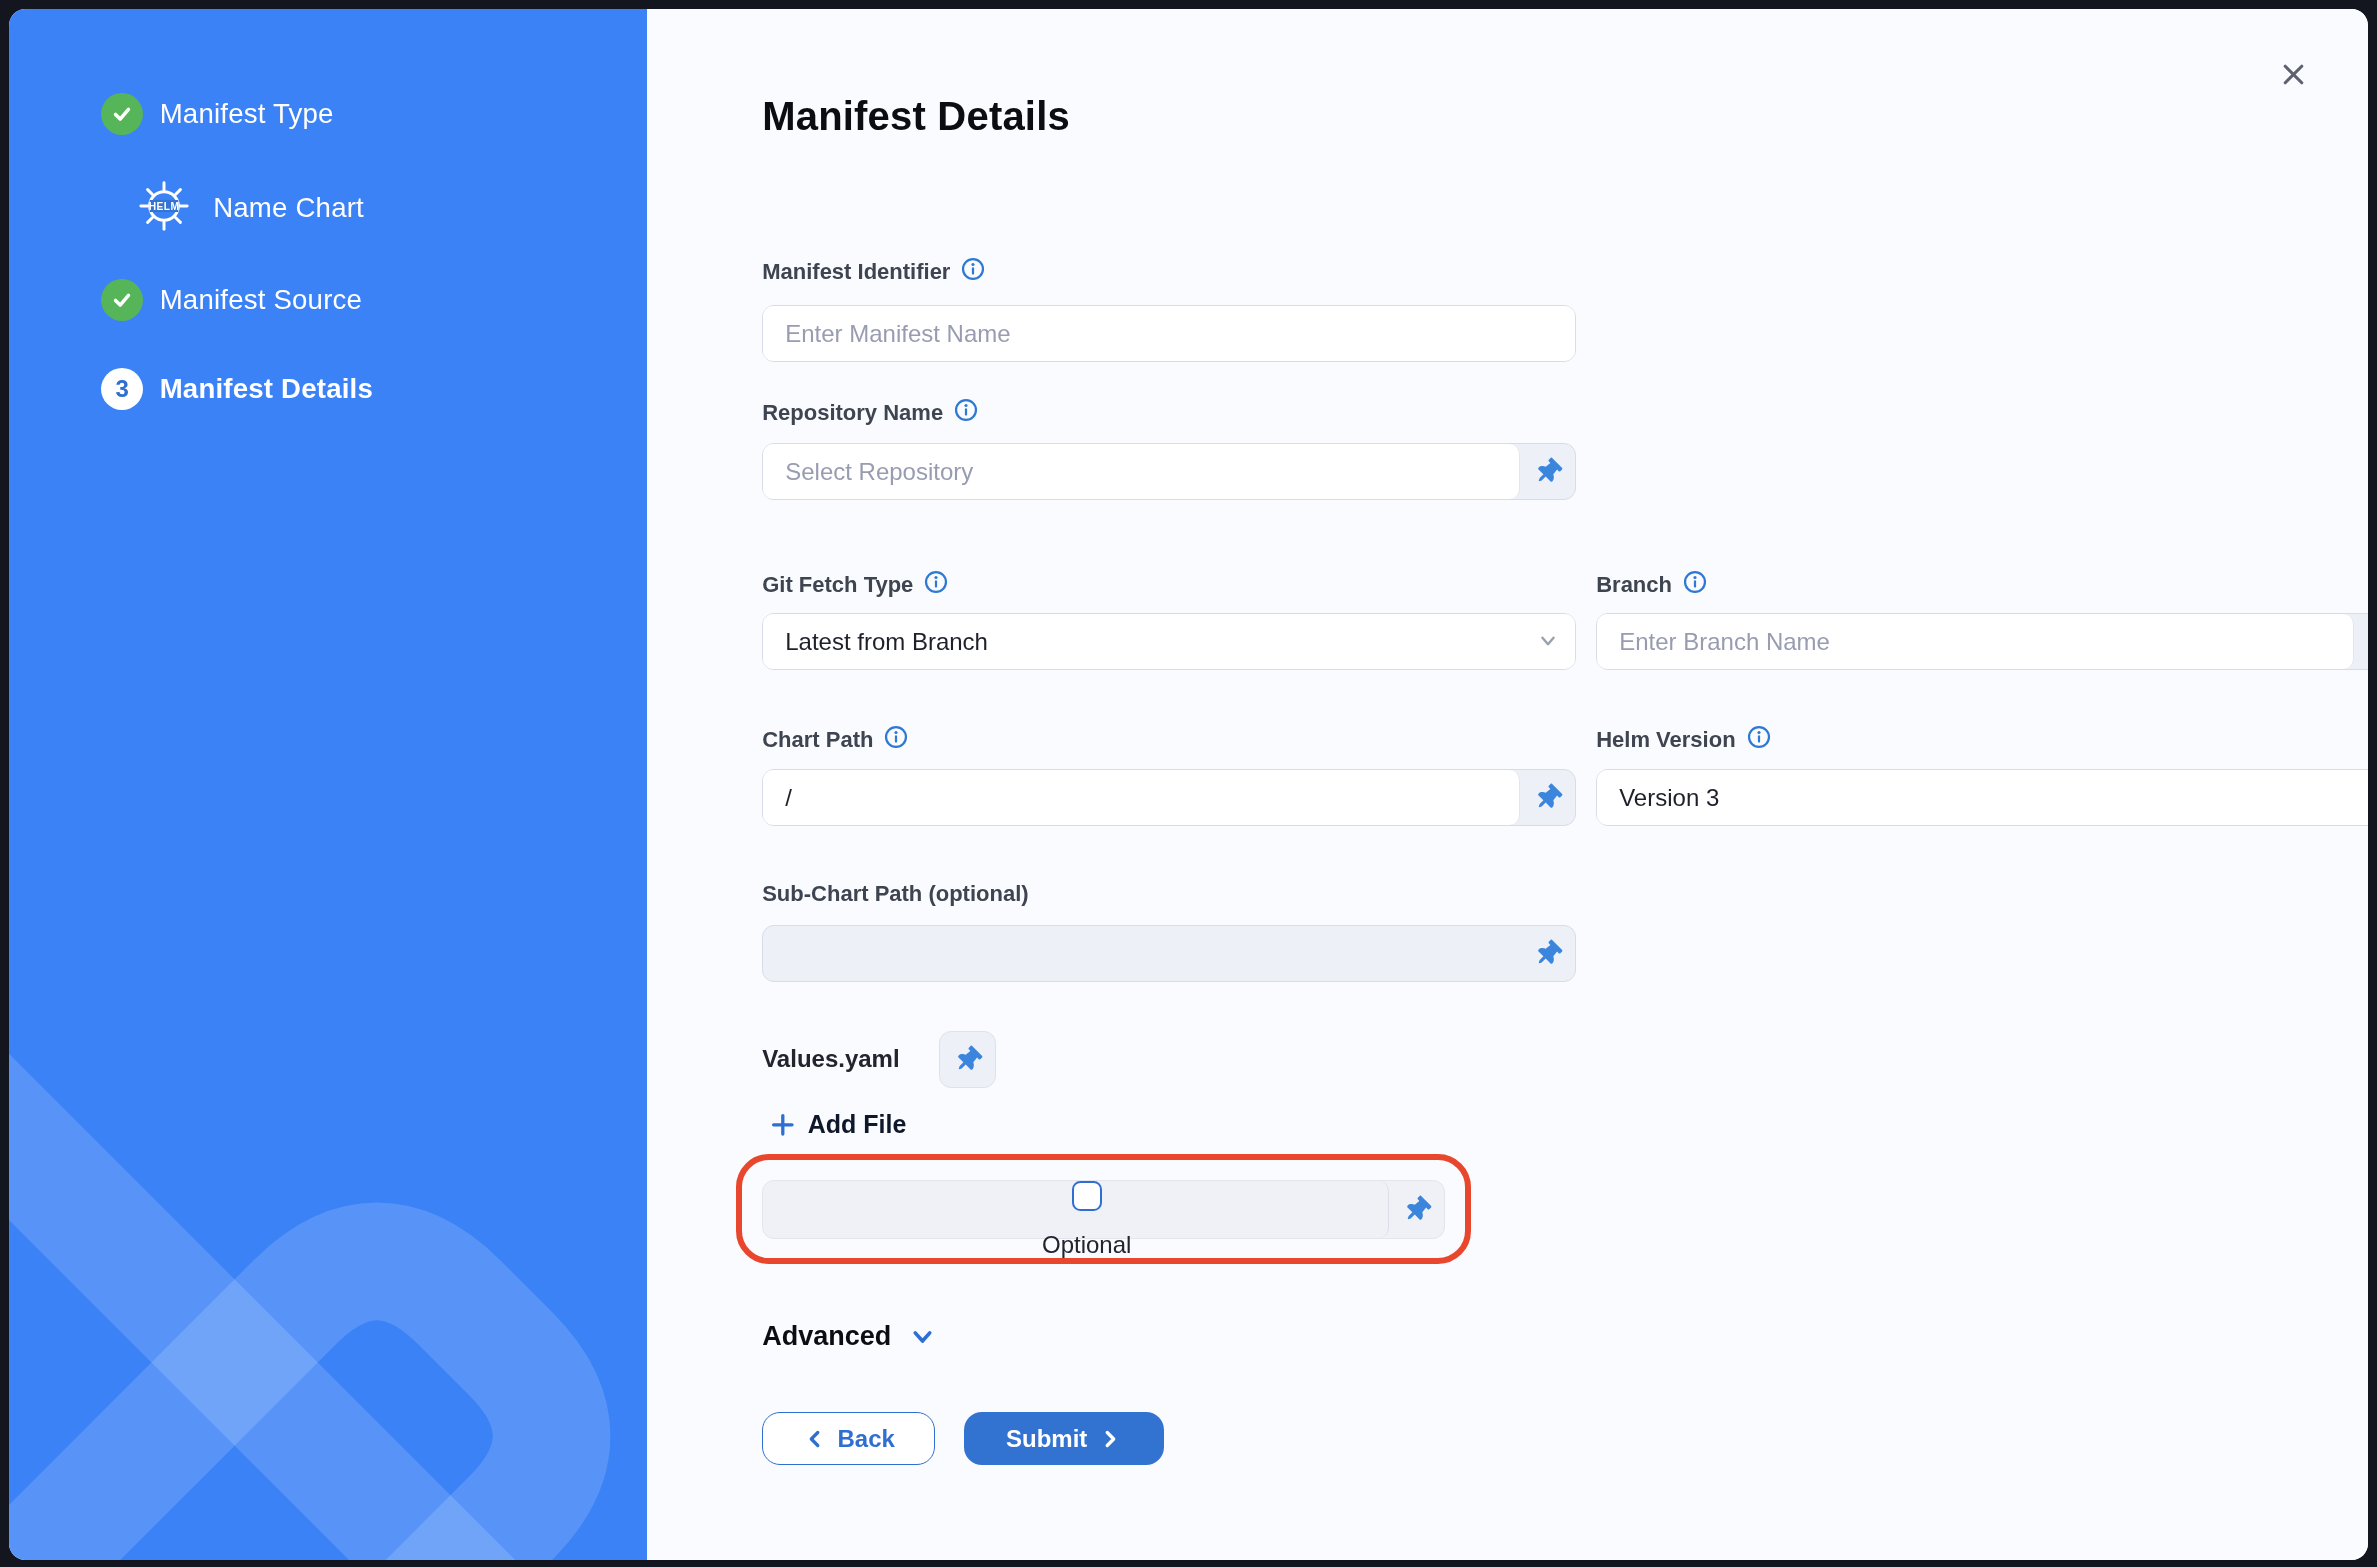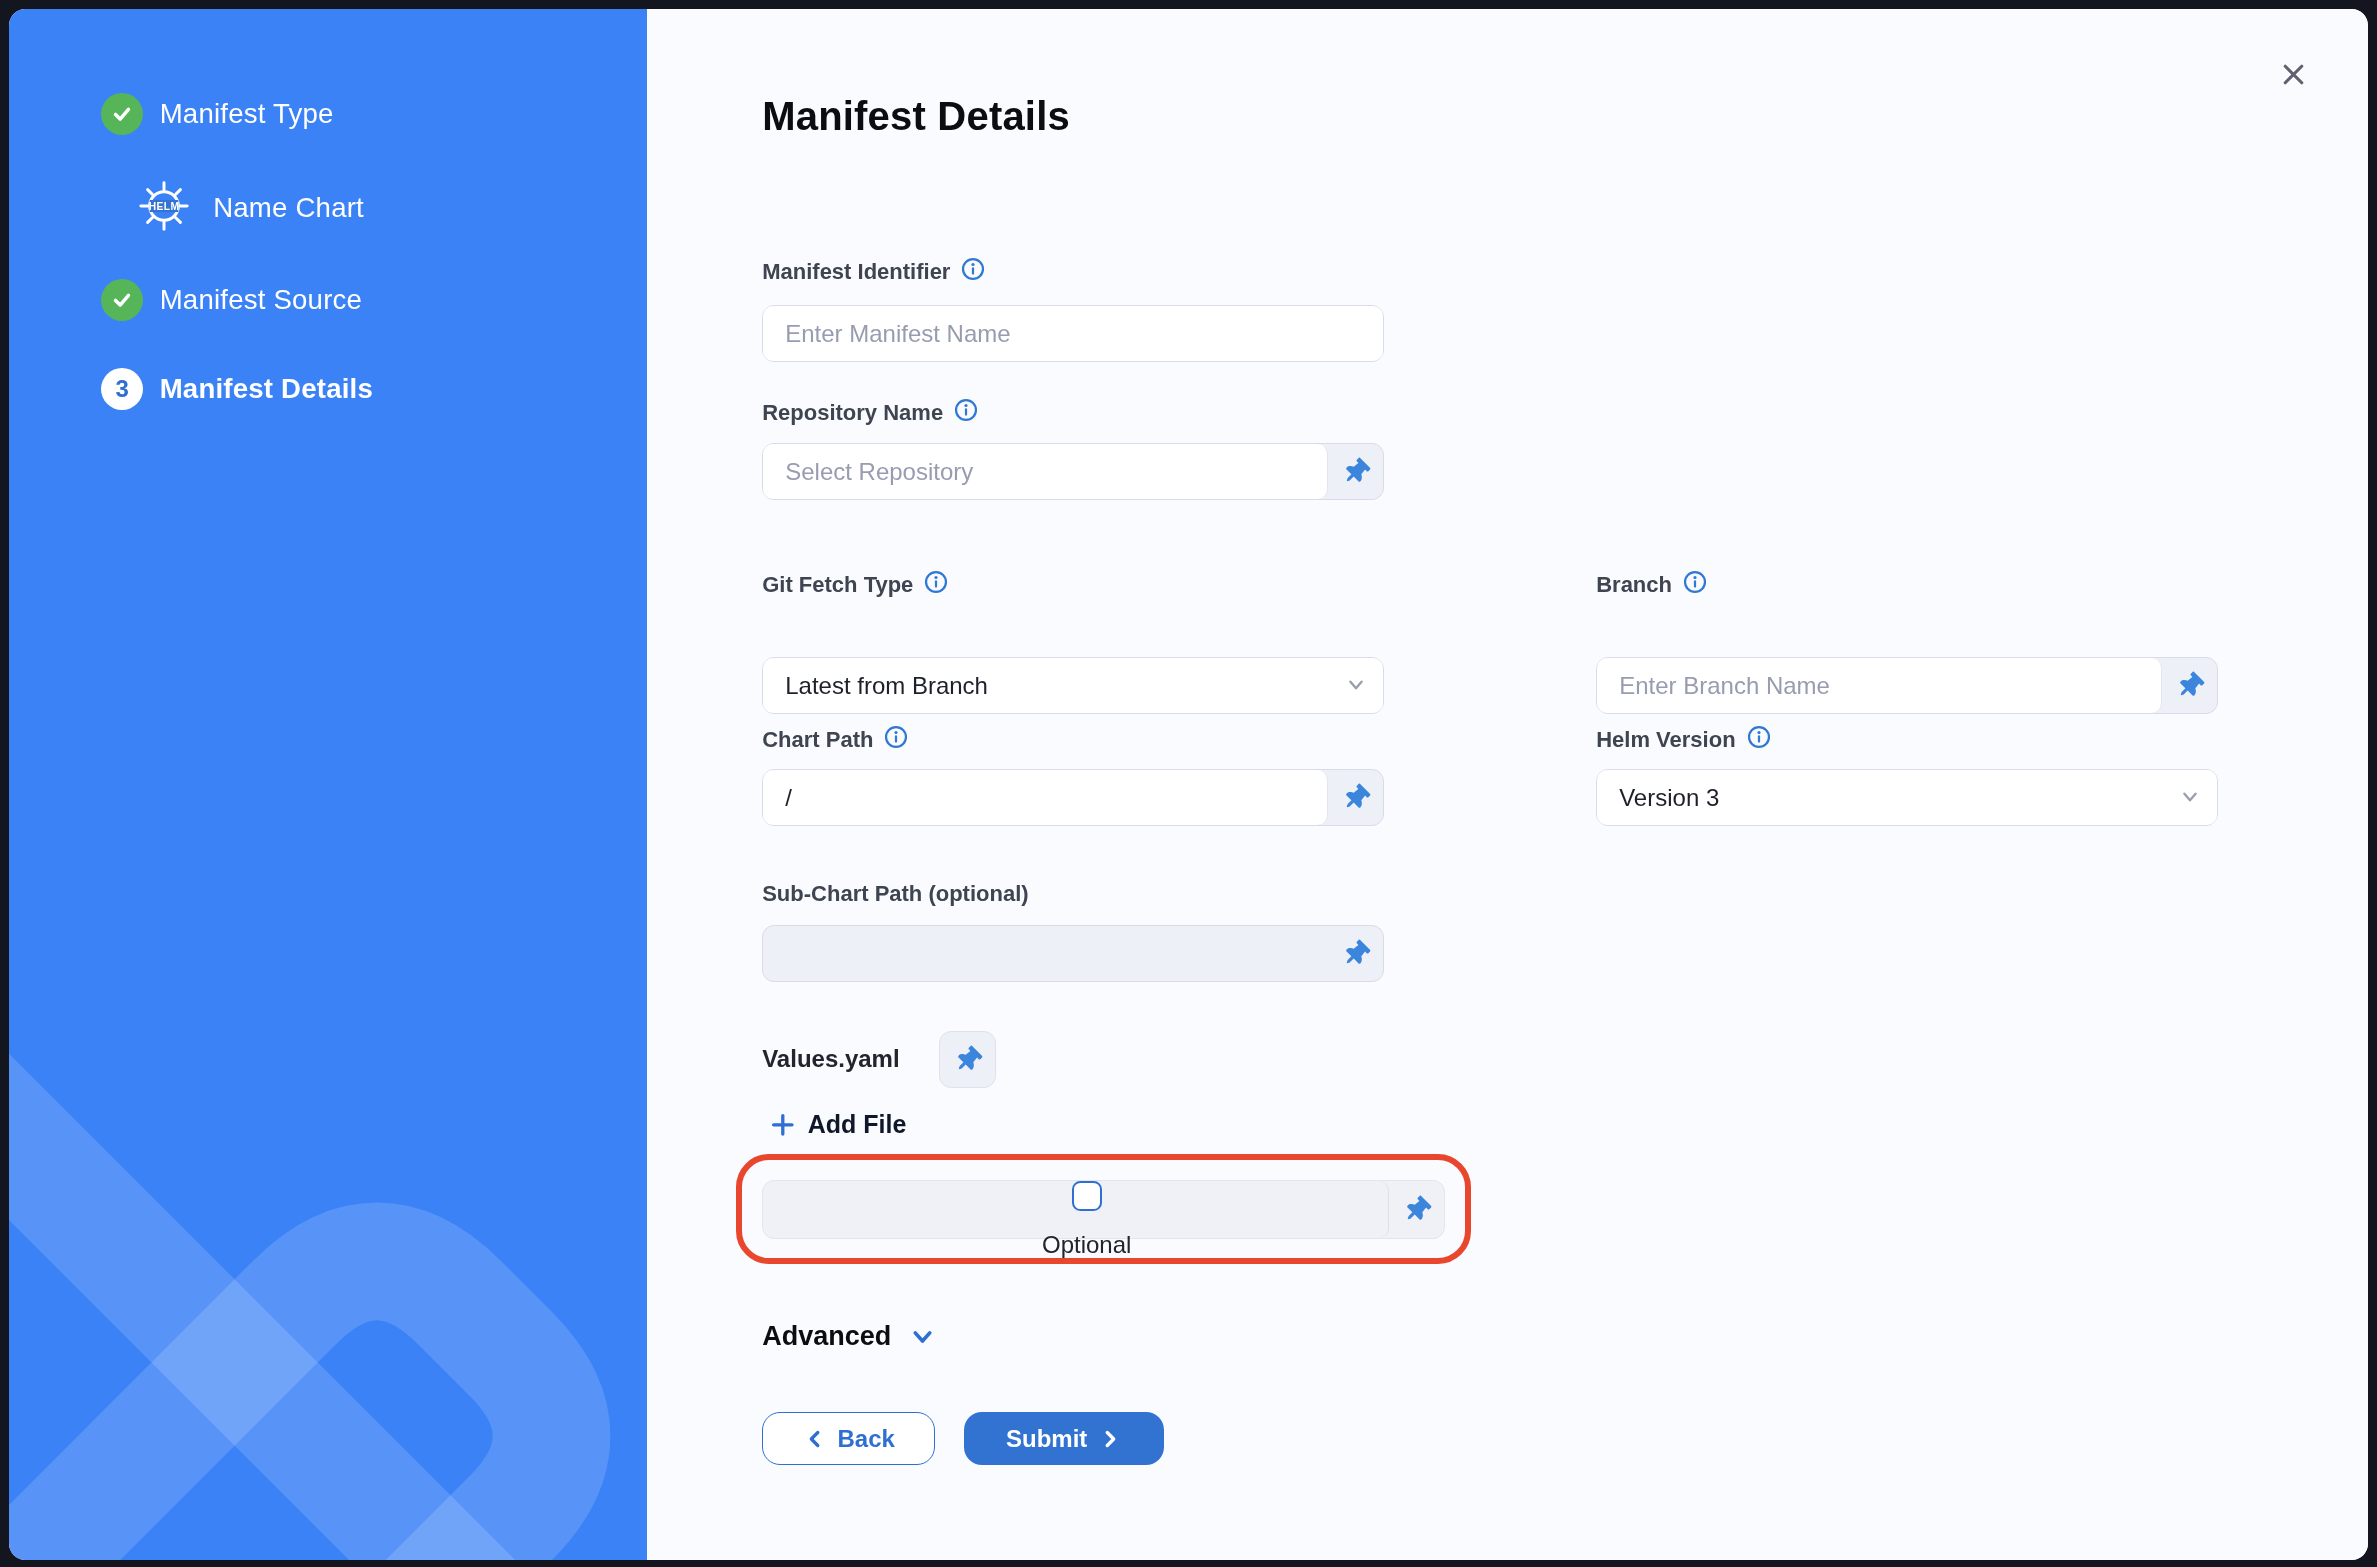--- a/index.html
+++ b/index.html
@@ -20,39 +20,39 @@
   .watermark{position:absolute;left:-73px;bottom:-138px;pointer-events:none;}
   
   .main{position:relative;flex:1;background:#f9fbfe;}
   .close-btn{position:absolute;top:49px;right:58px;width:33px;height:33px;background:none;border:none;
              padding:0;cursor:pointer;display:flex;align-items:center;justify-content:center;}
   .title{position:absolute;left:115px;top:85px;margin:0;font-size:40px;font-weight:700;color:#0b0d12;letter-spacing:0.2px;}
   .flabel{position:absolute;display:flex;align-items:center;gap:11px;height:29px;}
   .flabel span{font-size:22px;font-weight:600;color:#3e4450;}
   .col-l{left:115px;} .col-r{left:949px;}
   
-  .field{position:absolute;width:622px;height:57px;border:1.4px solid #d9dce8;border-radius:12px;
+  .field{position:absolute;width:814px;height:57px;border:1.4px solid #d9dce8;border-radius:12px;
          background:#eef0f7;box-sizing:border-box;}
   .field .white{position:absolute;left:0;top:0;bottom:0;right:55px;background:#ffffff;
                 border-radius:10px;border-right:1.4px solid #e3e5ee;}
   .field.plain .white{right:0;border-right:none;}
   .field input{width:100%;height:100%;border:none;outline:none;background:transparent;
                padding:0 22px;font-size:24px;color:#1e2129;box-sizing:border-box;
                font-family:"Liberation Sans","DejaVu Sans",sans-serif;}
   .field input::placeholder{color:#989cb0;}
   .select-value{position:absolute;left:22px;top:0;bottom:0;display:flex;align-items:center;
                 font-size:24px;color:#1e2129;}
   .chev{position:absolute;right:14.7px;top:50%;transform:translateY(-50%);}
   .pinzone{position:absolute;right:0;top:0;bottom:0;width:55px;display:flex;align-items:center;
            justify-content:center;cursor:pointer;}
   .pin-svg{transform:rotate(45deg);}
   
   .r1l{top:248px;} .r1f{top:296px;}
   .r2l{top:389px;} .r2f{top:434px;}
-  .r3l{top:561px;} .r3f{top:604px;margin-top:44px;}
+  .r3l{top:561px;} .r3f{top:604px;}
   .r4l{top:716px;} .r4f{top:760px;}
   .r5l{top:870px;} .r5f{top:916px;}
   .values-label{position:absolute;left:115px;top:1036px;font-size:24px;font-weight:600;color:#22242e;}
   .values-pin{position:absolute;left:292px;top:1022px;width:57px;height:57px;background:#eef0f7;
               border:1.4px solid #dfe2ec;border-radius:12px;display:flex;align-items:center;
               justify-content:center;cursor:pointer;box-sizing:border-box;}
   .add-file{position:absolute;left:122px;top:1101px;display:flex;align-items:center;gap:11px;
             background:none;border:none;padding:0;cursor:pointer;}
   .add-file span{color:#0f172a;font-size:25px;font-weight:700;}
   .red-annotation{position:absolute;left:89px;top:1145px;width:735px;height:110px;

